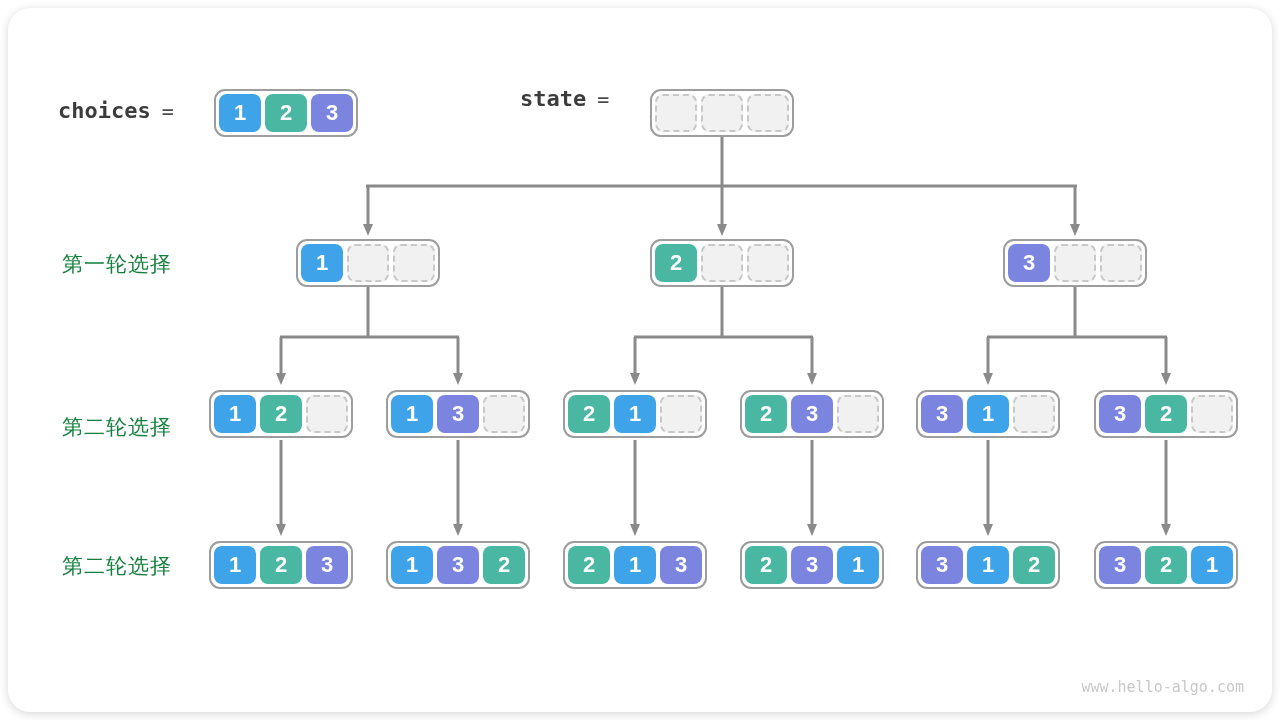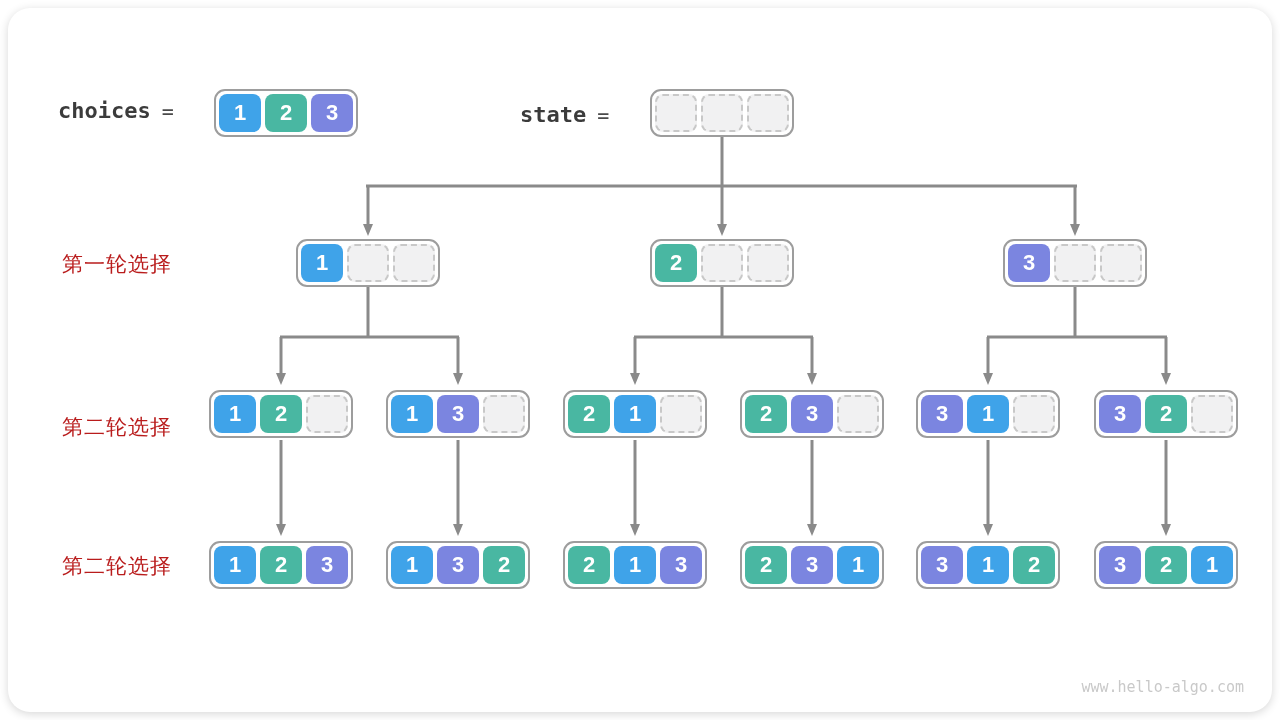--- a/index.html
+++ b/index.html
@@ -14,21 +14,21 @@
   .skel{fill:none;stroke:#8a8a8a;stroke-width:3;}
   .arrow-line{stroke:#8a8a8a;stroke-width:3;}
 
   
   .hlabel{position:absolute;display:flex;align-items:baseline;gap:11px;
           font-family:"DejaVu Sans Mono","Liberation Mono",monospace;color:#3b3b3b;}
   .hlabel .var{font-size:22px;font-weight:700;}
   .hlabel .eq{font-size:20px;font-weight:400;color:#4a4a4a;}
 
   
-  .row-label{position:absolute;font-size:21px;color:#b91c1c;letter-spacing:1px;}
+  .row-label{position:absolute;font-size:21px;color:#15803d;letter-spacing:1px;}
 
   
   .node{position:absolute;transform:translateX(-50%);display:flex;align-items:center;
         gap:4px;padding:3px;background:#ffffff;border:2px solid #9d9d9d;border-radius:11px;}
   .cell{width:42px;height:38px;border-radius:8px;box-sizing:border-box;display:flex;
         align-items:center;justify-content:center;font-size:22px;font-weight:700;color:#ffffff;}
   .cell.v1{background:var(--blue);}
   .cell.v2{background:var(--teal);}
   .cell.v3{background:var(--purple);}
   .cell.empty{background:#f1f1f2;border:2px dashed #c8c8c8;}
@@ -70,21 +70,21 @@
     <div class="hlabel" style="left:58px;top:98px">
       <span class="var">choices</span>
       <span class="eq">=</span>
     </div>
     <div class="node" style="left:286px;top:89px">
       <span class="cell v1">1</span>
       <span class="cell v2">2</span>
       <span class="cell v3">3</span>
     </div>
 
-    <div class="hlabel" style="left:520px;top:102px">
+    <div class="hlabel" style="left:520px;top:86px">
       <span class="var">state</span>
       <span class="eq">=</span>
     </div>
     <div class="node" style="left:722px;top:89px">
       <span class="cell empty"></span>
       <span class="cell empty"></span>
       <span class="cell empty"></span>
     </div>
 
     <div class="row-label" style="left:62px;top:250px">第一轮选择</div>

